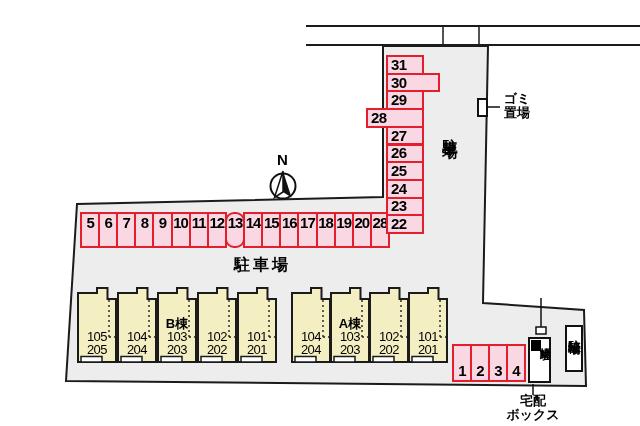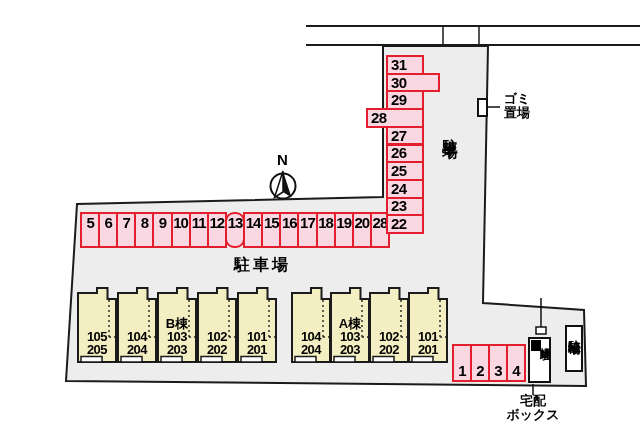--- a/index.html
+++ b/index.html
@@ -16,21 +16,21 @@
   .small-note{font-size:13px;line-height:14px;text-align:center;font-weight:700;}
   .north-label{font-size:15px;}
   .stall{
     position:absolute;box-sizing:border-box;border:2px solid #e31e2d;background:#f9d8e3;
     font-weight:700;color:#000;
   }
   .stall .num{position:absolute;width:100%;text-align:center;font-size:15px;letter-spacing:-1px;}
   .stall.row .num{top:0px;}
   .stall.col .num{top:50%;transform:translateY(-52%);text-align:left;padding-left:3px;letter-spacing:-0.5px;}
   .stall.small .num{bottom:1px;}
-  .unit-text{position:absolute;text-align:center;font-weight:700;font-size:13px;line-height:12.5px;letter-spacing:-0.5px;}
+  .unit-text{position:absolute;text-align:center;font-weight:400;font-size:13px;line-height:12.5px;letter-spacing:-0.5px;}
   .bldg-name{position:absolute;text-align:center;font-weight:700;font-size:13px;}
   .bikebox{position:absolute;box-sizing:border-box;background:#fff;border:2px solid #111;}
   .bikebox .sq{position:absolute;left:1px;top:1px;width:10px;height:11px;background:#000;}
   .bikebox .btxt{position:absolute;font-weight:700;writing-mode:vertical-rl;text-orientation:upright;}
   #bike-inner .btxt{left:9px;top:1px;font-size:10.5px;letter-spacing:0px;}
   #bike-outer .btxt{left:50%;transform:translateX(-50%);top:3px;font-size:12.5px;letter-spacing:1px;}
 </style>
 </head>
 <body>
 

